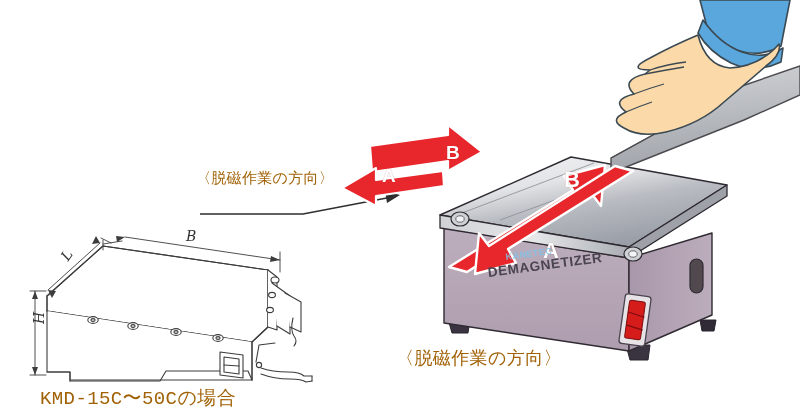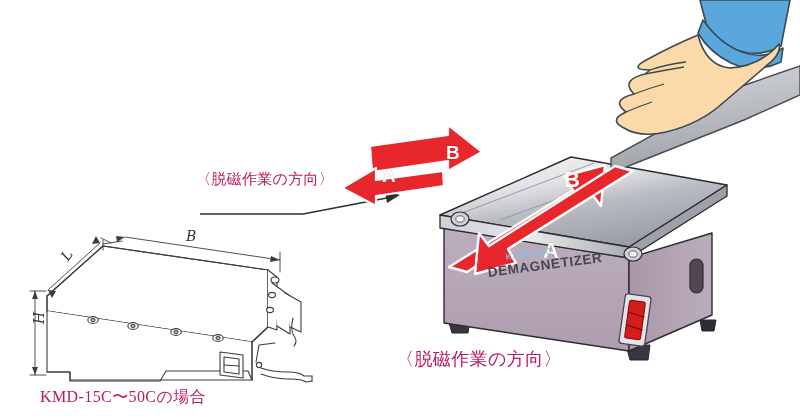--- a/index.html
+++ b/index.html
@@ -19,37 +19,37 @@
   }
   #stage svg.layer {
     position: absolute;
     left: 0;
     top: 0;
     width: 800px;
     height: 418px;
   }
   .jp-label {
     position: absolute;
-    font-family: Liberation Serif, serif;
-    color: #be185d;
+    font-family: Liberation Mono, monospace;
+    color: #a16207;
     white-space: nowrap;
     line-height: 1.28;
   }
   .lbl-kmd2a {
     left: 196px;
     top: 170px;
     font-size: 15px;
     text-align: center;
     letter-spacing: 0.3px;
   }
   .lbl-kmd2a .l2 { letter-spacing: 0.2px; }
   .lbl-bottomleft {
     left: 40px;
     top: 387px;
-    font-size: 16px;
+    font-size: 19px;
     letter-spacing: 0.4px;
   }
   .lbl-dirright {
     left: 396px;
     top: 348px;
     font-size: 18px;
     letter-spacing: 0.4px;
   }
   .dim-letter {
     position: absolute;

